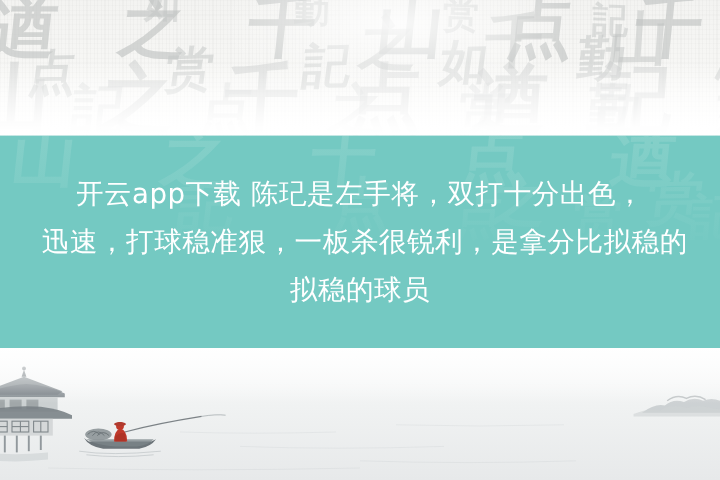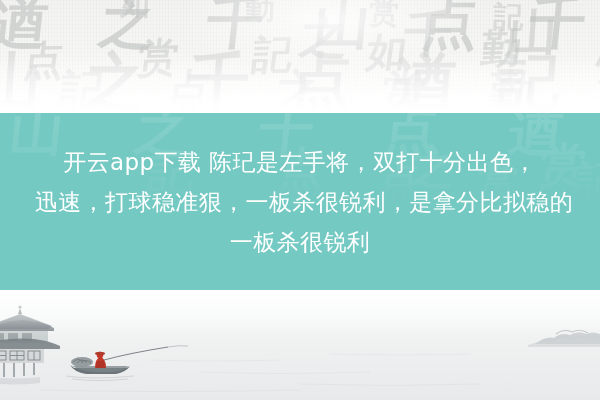--- a/index.html
+++ b/index.html
@@ -194,21 +194,21 @@
     <div class="teal-ghost">
       <div class="ghost-row ghost-a">山 之 千 点 遒 記 山 之 千 赏 点</div>
       <div class="ghost-row ghost-b">記 点 之 赏 勤 如 千 遒 点 山</div>
       <div class="ghost-row ghost-c">点 赏 記 如 勤 点 記 如 勤 之 赏</div>
     </div>
     <div class="teal-ghost-fade"></div>
 
     <div class="caption-block">
       <div class="caption-line">开云app下载 陈玘是左手将，双打十分出色，</div>
       <div class="caption-line overflow">迅速，打球稳准狠，一板杀很锐利，是拿分比拟稳的</div>
-      <div class="caption-line">一板杀很锐利</div>
+      <div class="caption-line">拟稳的球员</div>
     </div>
   </div>
 
   <div class="landscape">
     <div class="water-grain"></div>
 
     <svg class="scene-svg" viewBox="0 0 600 110" preserveAspectRatio="none">
       <defs>
         <linearGradient id="waterGrad" x1="0" y1="0" x2="0" y2="1">
           <stop offset="0%" stop-color="#fafbfb"></stop>

